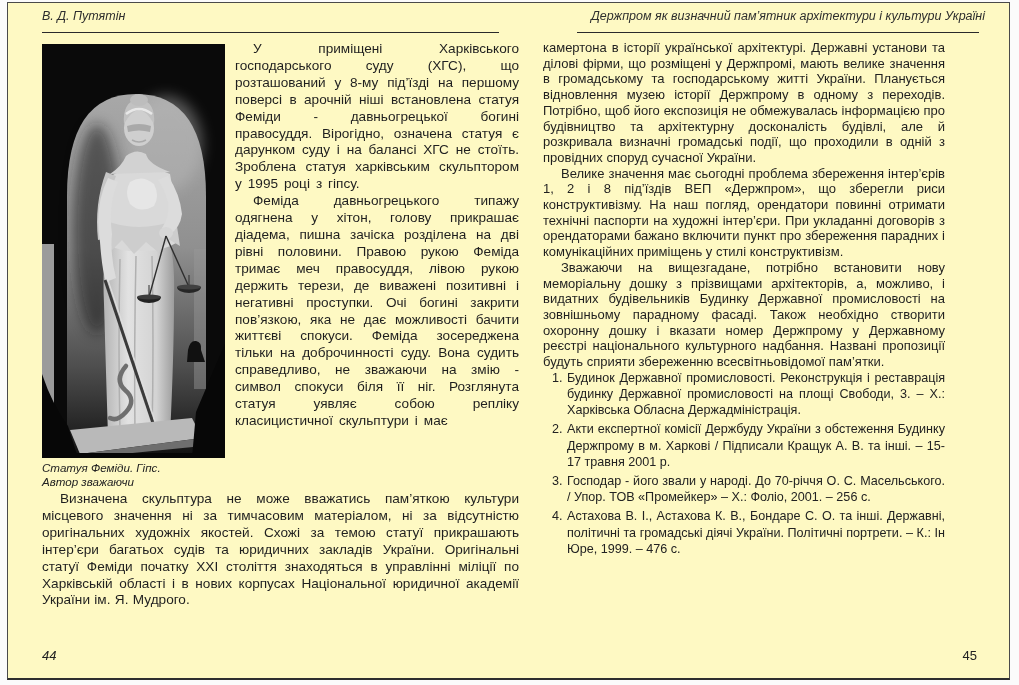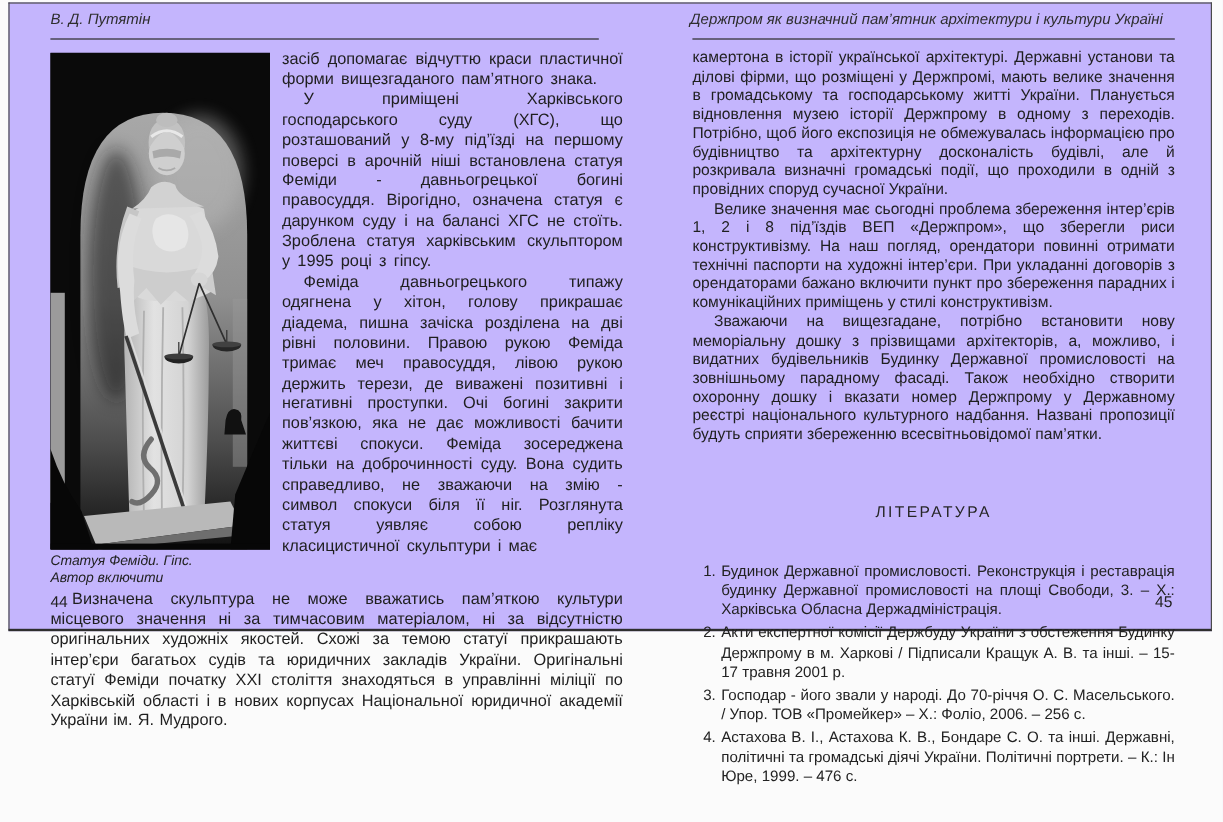--- a/index.html
+++ b/index.html
@@ -1,42 +1,42 @@
 <!DOCTYPE html>
 <html lang="uk"><head>
 <meta charset="utf-8">
 <style>
   html,body{margin:0;padding:0;width:1019px;height:685px;background:#fbfbfb;overflow:hidden;}
-  .sheet{position:absolute;left:7px;top:2px;width:1003px;height:524px;background:#c4b5fd;
+  .sheet{position:absolute;left:7px;top:2px;width:1003px;height:678px;background:#fef9c3;
          border:1px solid #4a4a4a;border-bottom:2px solid #2e2e2e;box-sizing:border-box;
          font-family:"Liberation Sans","DejaVu Sans",sans-serif;color:#1f1f1f;}
   .running-head{position:absolute;top:6px;font-size:12.5px;font-style:italic;color:#2e2e2e;white-space:nowrap;}
   .rh-left{left:34px;}
-  .rh-right{right:40px;}
+  .rh-right{right:24px;}
   .rule{position:absolute;top:29px;height:1px;background:#2a2a2a;}
   .rule-left{left:34px;width:457px;}
   .rule-right{left:569px;width:402px;}
   .page{position:absolute;top:37px;}
   .page-left{left:34px;width:477px;}
-  .page-right{left:569px;width:402px;}
+  .page-right{left:535px;width:402px;}
   p{margin:0;text-align:justify;}
   .page-left p{font-size:13.6px;line-height:16.9px;}
   .indent{text-indent:18px;}
   .left-columns{display:flex;gap:10px;align-items:flex-start;}
   .statue-figure{margin:4px 0 0 0;width:183px;flex:0 0 183px;}
   .photo{display:block;background:#000;}
   .statue-figure figcaption{font-style:italic;font-size:11.6px;line-height:13.5px;padding-top:3px;color:#222;}
   .col-text{flex:1;word-spacing:2.2px;padding-top:1px;}
   .left-full{margin-top:3px;word-spacing:0.6px;}
   .page-right p{font-size:13px;line-height:15.7px;}
   .lit-heading{margin:49px 0 34px;text-align:center;font-size:13px;font-weight:400;letter-spacing:2px;color:#262626;}
   .refs{margin:0;padding:0 0 0 23px;font-size:12.6px;line-height:16.2px;color:#222;}
   .refs li{text-align:justify;margin-bottom:3px;padding-left:1px;}
   .folio{position:absolute;font-size:13px;color:#222;}
-  .folio-left{left:34px;bottom:15px;}
+  .folio-left{left:34px;bottom:15px;font-style:italic;}
   .folio-right{right:32px;bottom:15px;}
 </style>
 </head>
 <body>
 
 <div class="sheet">
 
   <div class="running-head rh-left">В. Д. Путятін</div>
   <div class="running-head rh-right">Держпром як визначний пам’ятник архітектури і культури Україні</div>
   <div class="rule rule-left"></div>
@@ -101,46 +101,44 @@
           <path d="M84 322 q-12 14 -1 24 q12 10 1 22 q-9 10 -16 6" stroke="#6f6f6f" stroke-width="4.5" fill="none" stroke-linecap="round"></path>
           <polygon points="28,386 150,374 160,394 38,410" fill="#b9b9b9"></polygon>
           <polygon points="38,410 160,394 161,402 40,414" fill="#6e6e6e"></polygon>
           <path d="M0 414 V330 Q10 360 26 382 L36 414 Z" fill="#070707"></path>
           <path d="M183 414 V300 Q170 330 154 368 L150 414 Z" fill="#070707"></path>
           <rect x="0" y="409" width="183" height="5" fill="#070707"></rect>
           <path d="M146 306 q2 -10 8 -9 q6 1 5 9 l4 12 h-18 z" fill="#111111"></path>
         </svg>
         <figcaption>
           <div>Статуя Феміди. Гіпс.</div>
-          <div>Автор включити</div>
+          <div>Автор зважаючи</div>
         </figcaption>
       </figure>
 
       <div class="col-text">
-        <p>засіб допомагає відчуттю краси пластичної форми вищезгаданого пам’ятного знака.</p>
         <p class="indent">У приміщені Харківського господарського суду (ХГС), що розташований у 8-му під’їзді на першому поверсі в арочній ніші встановлена статуя Феміди - давньогрецької богині правосуддя. Вірогідно, означена статуя є дарунком суду і на балансі ХГС не стоїть. Зроблена статуя харківським скульптором у 1995 році з гіпсу.</p>
         <p class="indent">Феміда давньогрецького типажу одягнена у хітон, голову прикрашає діадема, пишна зачіска розділена на дві рівні половини. Правою рукою Феміда тримає меч правосуддя, лівою рукою держить терези, де виважені позитивні і негативні проступки. Очі богині закрити пов’язкою, яка не дає можливості бачити життєві спокуси. Феміда зосереджена тільки на доброчинності суду. Вона судить справедливо, не зважаючи на змію - символ спокуси біля її ніг. Розглянута статуя уявляє собою репліку класицистичної скульптури і має</p>
       </div>
     </div>
 
     <div class="left-full">
       <p class="indent">Визначена скульптура не може вважатись пам’яткою культури місцевого значення ні за тимчасовим матеріалом, ні за відсутністю оригінальних художніх якостей. Схожі за темою статуї прикрашають інтер’єри багатьох судів та юридичних закладів України. Оригінальні статуї Феміди початку XXI століття знаходяться в управлінні міліції по Харківській області і в нових корпусах Національної юридичної академії України ім. Я. Мудрого.</p>
     </div>
   </div>
 
   <div class="page page-right">
     <p>камертона в історії української архітектурі. Державні установи та ділові фірми, що розміщені у Держпромі, мають велике значення в громадському та господарському житті України. Планується відновлення музею історії Держпрому в одному з переходів. Потрібно, щоб його експозиція не обмежувалась інформацією про будівництво та архітектурну досконалість будівлі, але й розкривала визначні громадські події, що проходили в одній з провідних споруд сучасної України.</p>
     <p class="indent">Велике значення має сьогодні проблема збереження інтер’єрів 1, 2 і 8 під’їздів ВЕП «Держпром», що зберегли риси конструктивізму. На наш погляд, орендатори повинні отримати технічні паспорти на художні інтер’єри. При укладанні договорів з орендаторами бажано включити пункт про збереження парадних і комунікаційних приміщень у стилі конструктивізм.</p>
     <p class="indent">Зважаючи на вищезгадане, потрібно встановити нову меморіальну дошку з прізвищами архітекторів, а, можливо, і видатних будівельників Будинку Державної промисловості на зовнішньому парадному фасаді. Також необхідно створити охоронну дошку і вказати номер Держпрому у Державному реєстрі національного культурного надбання. Названі пропозиції будуть сприяти збереженню всесвітньовідомої пам’ятки.</p>
 
-    <h3 class="lit-heading">ЛІТЕРАТУРА</h3>
 
     <ol class="refs">
       <li>Будинок Державної промисловості. Реконструкція і реставрація будинку Державної промисловості на площі Свободи, 3. – Х.: Харківська Обласна Держадміністрація.</li>
       <li>Акти експертної комісії Держбуду України з обстеження Будинку Держпрому в м. Харкові / Підписали Кращук А. В. та інші. – 15-17 травня 2001 р.</li>
-      <li>Господар - його звали у народі. До 70-річчя О. С. Масельського. / Упор. ТОВ «Промейкер» – Х.: Фоліо, 2006. – 256 с.</li>
+      <li>Господар - його звали у народі. До 70-річчя О. С. Масельського. / Упор. ТОВ «Промейкер» – Х.: Фоліо, 2001. – 256 с.</li>
       <li>Астахова В. І., Астахова К. В., Бондаре С. О. та інші. Державні, політичні та громадські діячі України. Політичні портрети. – К.: Ін Юре, 1999. – 476 с.</li>
     </ol>
   </div>
 
   <div class="folio folio-left">44</div>
   <div class="folio folio-right">45</div>
 </div>
 
 </body></html>

